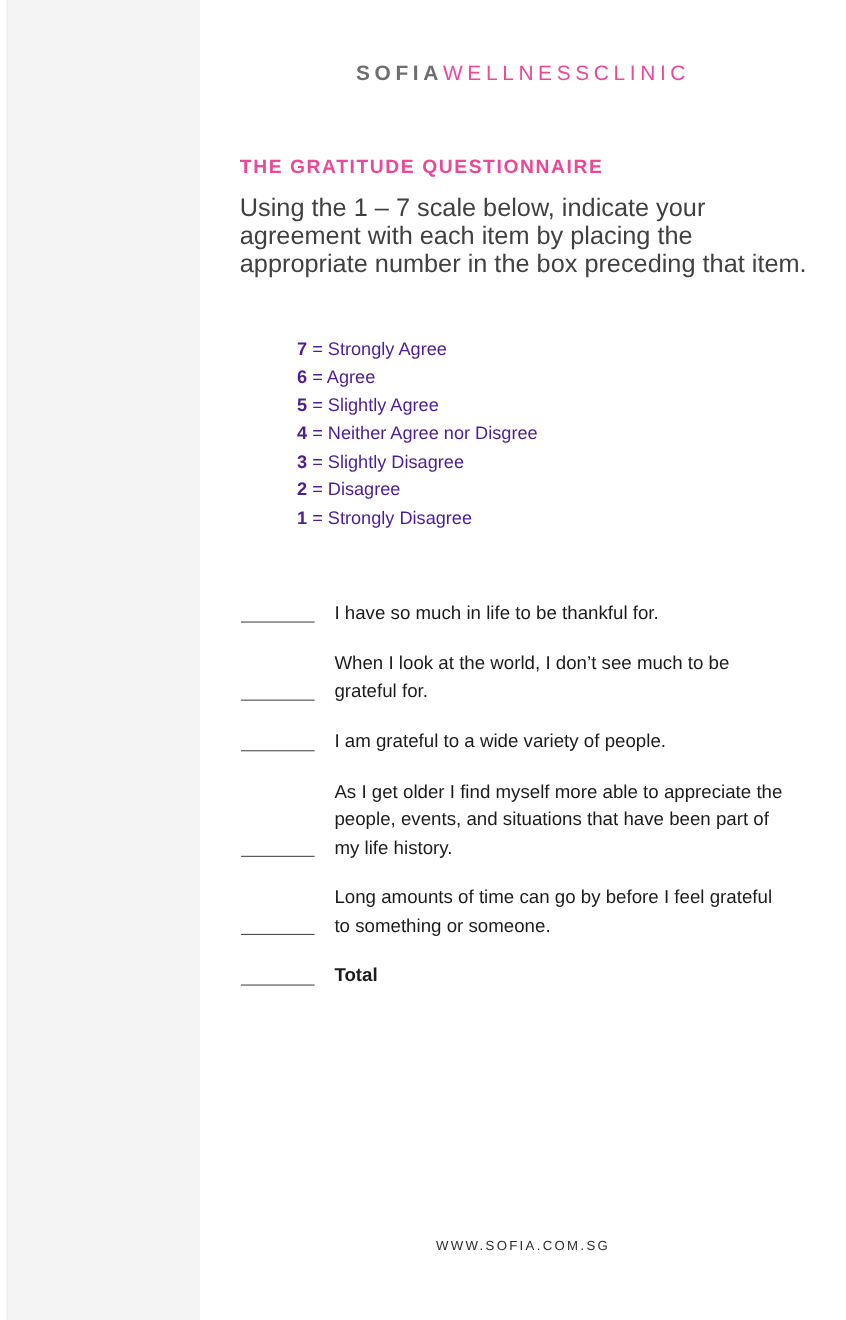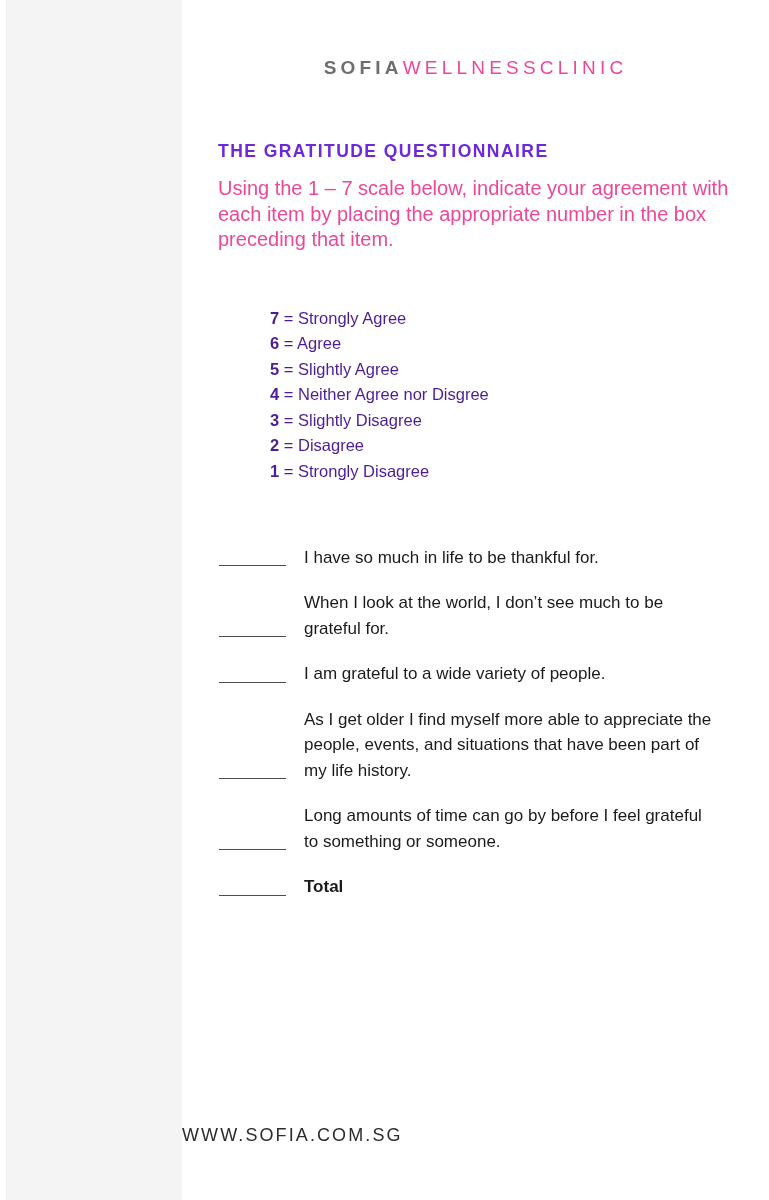--- a/index.html
+++ b/index.html
@@ -64,29 +64,29 @@
     position: absolute;
     left: 36px;
     top: 140px;
     width: 528px;
   }
 
   #doc-title {
     font-size: 17.5px;
     font-weight: 700;
     letter-spacing: 1.45px;
-    color: #6d28d9;
+    color: #ec4899;
     margin: 0 0 14px 0;
     line-height: 22px;
   }
 
   #intro {
-    font-size: 20px;
+    font-size: 23px;
     line-height: 25.5px;
-    color: #ec4899;
+    color: #404040;
     margin: 0;
     width: 527px;
     font-weight: 400;
   }
 
   
   #scale-list {
     margin: 53px 0 0 0;
     padding: 0 0 0 52px;
     list-style: none;
@@ -135,22 +135,22 @@
   .item-text.total-text {
     font-weight: 700;
   }
 
   
   #footer {
     position: absolute;
     left: 0;
     top: 1125px;
     width: 587px;
-    text-align: left;
-    font-size: 18px;
+    text-align: center;
+    font-size: 12px;
     letter-spacing: 2.1px;
     color: #2c2c2c;
     white-space: nowrap;
   }
 </style>
 </head>
 <body>
 
 <div id="left-panel"></div>
 

